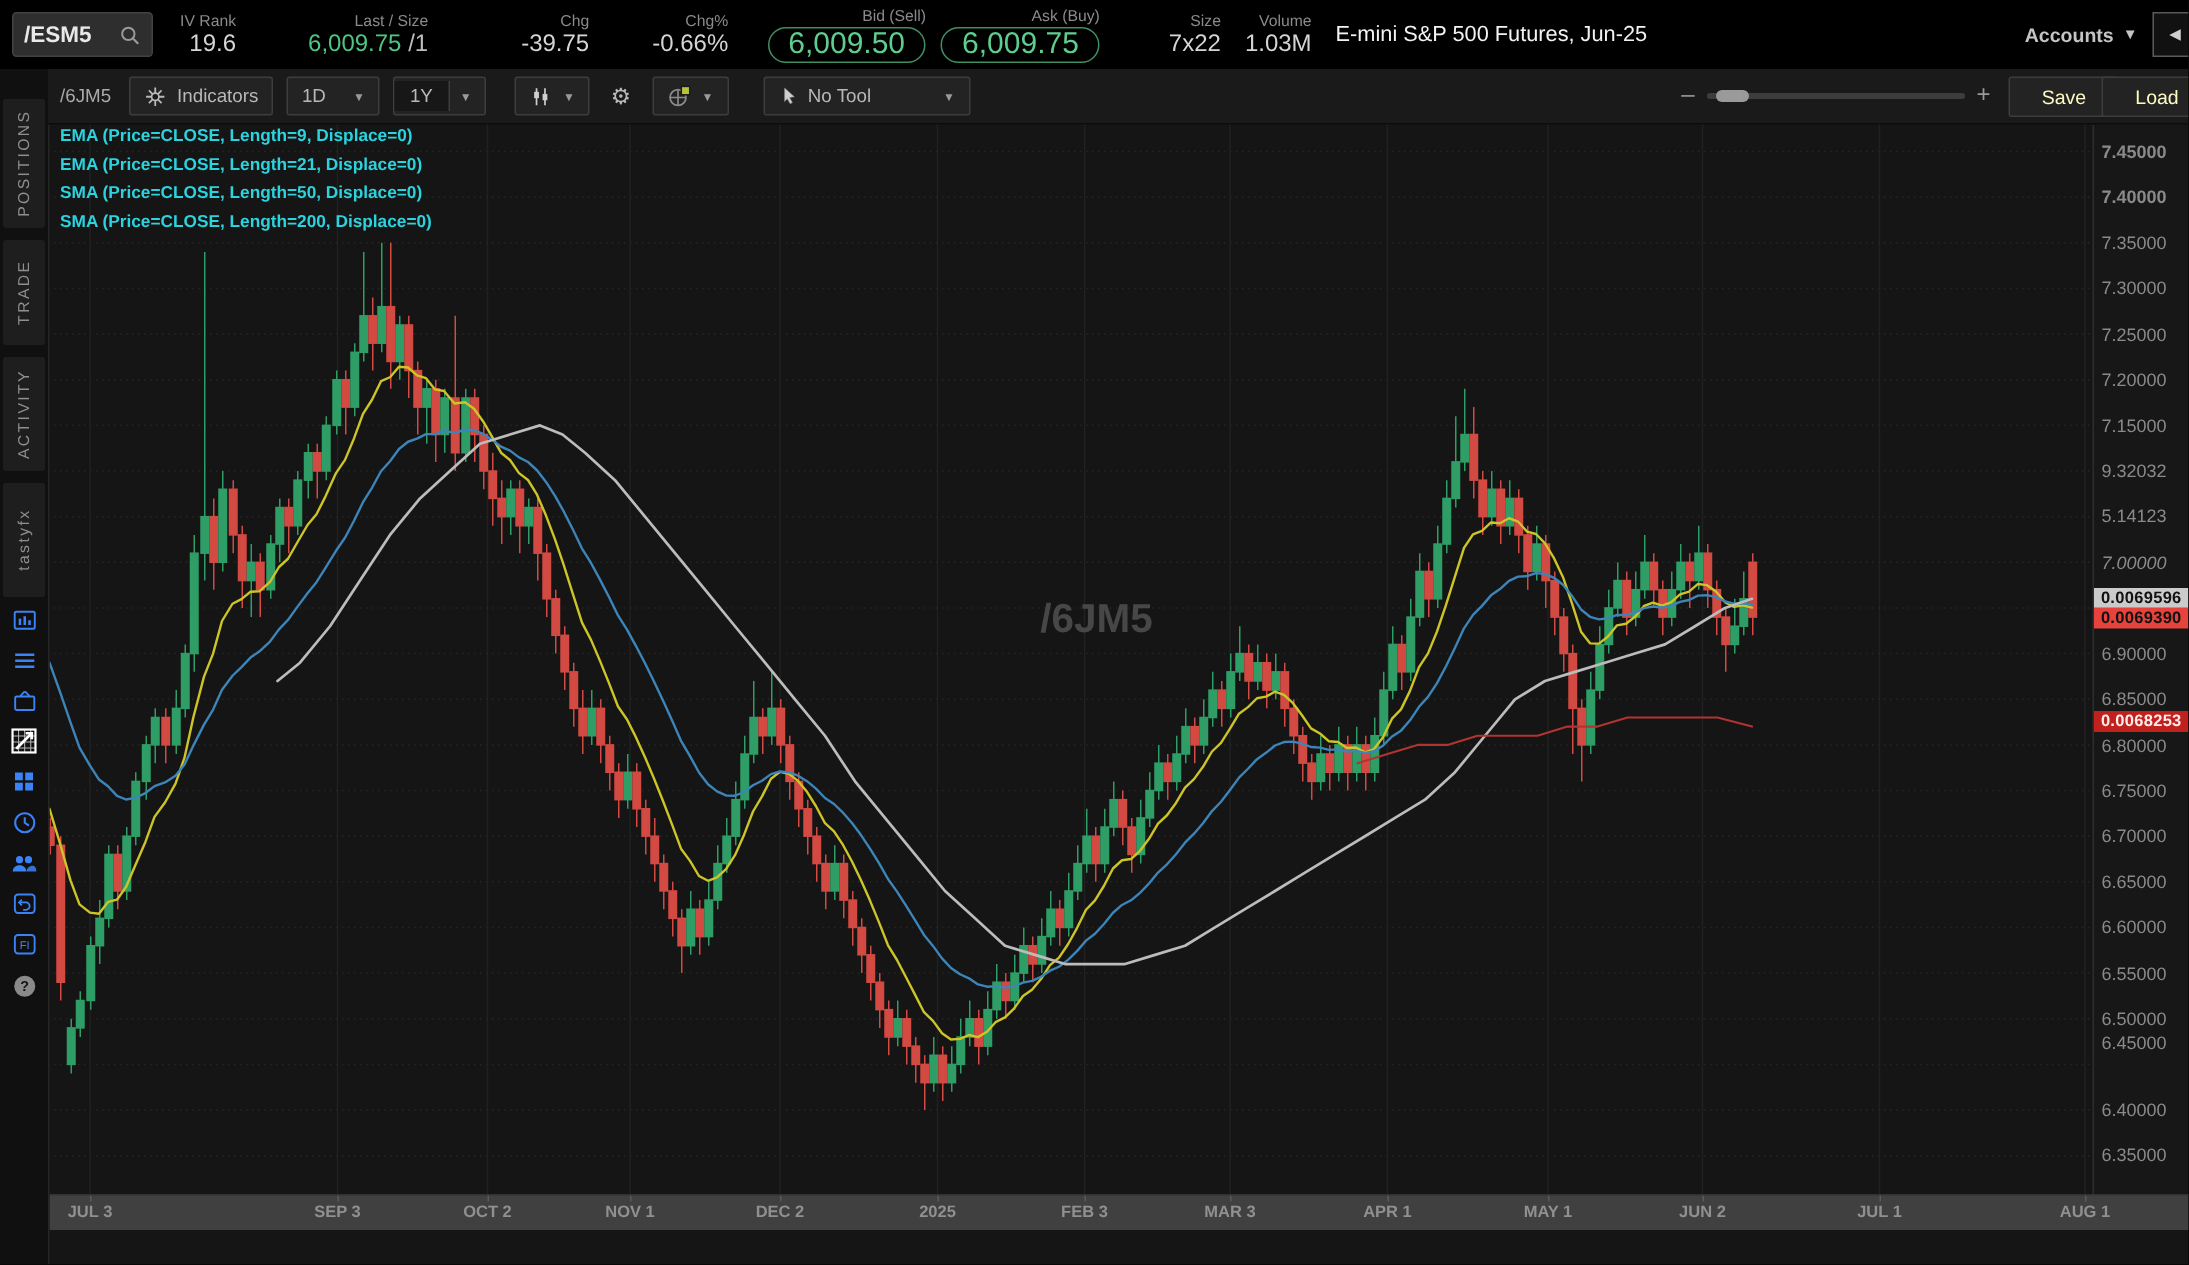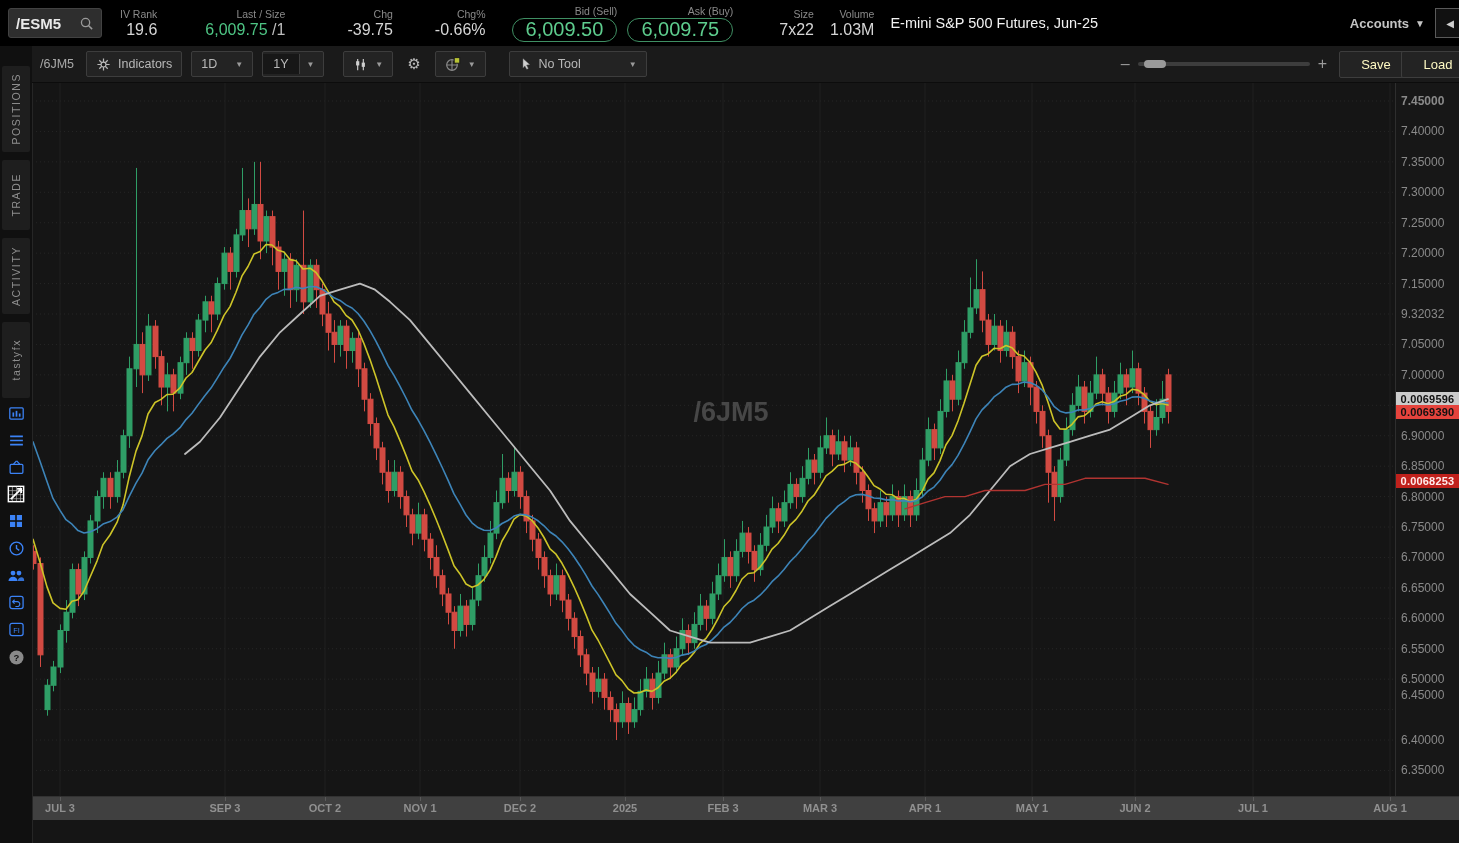--- a/index.html
+++ b/index.html
@@ -678,33 +678,39 @@
         <rect x="1122" y="335.47200000000004" width="5" height="12.171999999999969" fill="#2f9e66" stroke="#2f9e66"></rect>
         <line x1="1130.5" x2="1130.5" y1="298.956" y2="341.558" stroke="#2f9e66" stroke-width="1"></line>
         <rect x="1128" y="317.214" width="5" height="18.258000000000038" fill="#2f9e66" stroke="#2f9e66"></rect>
         <line x1="1136.5" x2="1136.5" y1="286.784" y2="341.558" stroke="#d24a42" stroke-width="1"></line>
         <rect x="1134" y="292.87" width="5" height="36.51600000000002" fill="#d24a42" stroke="#d24a42"></rect>
         <polyline points="1.0,457.2 8.0,480.3 15.0,504.9 21.0,520.9 28.0,526.4 34.0,527.2 40.0,519.3 46.0,517.8 52.0,509.3 58.0,495.3 65.0,479.1 71.0,462.6 78.0,453.0 85.0,440.4 91.0,423.1 97.0,395.8 104.0,369.1 110.0,353.9 116.0,332.0 123.0,320.5 129.0,317.4 135.0,312.5 141.0,312.2 148.0,305.9 154.0,296.0 160.0,290.5 166.0,280.0 173.0,268.0 179.0,260.8 185.0,248.9 192.0,233.4 198.0,224.6 204.0,210.3 210.0,193.9 216.0,184.5 222.0,172.1 228.0,169.5 234.0,162.5 240.0,163.0 246.0,168.3 252.0,170.1 258.0,177.6 264.0,178.7 271.0,187.0 278.0,186.2 284.0,190.5 290.0,198.8 296.0,209.1 302.0,219.8 308.0,224.7 314.0,233.4 320.0,238.0 326.0,247.8 332.0,261.7 338.0,277.6 344.0,295.3 350.0,314.3 356.0,333.1 362.0,344.6 368.0,358.6 374.0,373.4 380.0,389.0 386.0,397.7 392.0,409.6 398.0,422.8 404.0,437.0 410.0,452.0 416.0,467.6 422.0,483.8 428.0,491.9 434.0,502.0 440.0,505.2 446.0,502.9 452.0,497.4 458.0,488.1 464.0,474.6 470.0,459.0 476.0,448.9 482.0,437.2 488.0,432.6 494.0,433.9 500.0,438.6 506.0,445.9 512.0,455.5 518.0,466.8 524.0,472.2 530.0,481.3 536.0,492.3 542.0,504.8 548.0,518.4 554.0,532.9 560.0,548.2 566.0,558.0 572.0,569.5 578.0,581.1 584.0,592.8 590.0,598.6 596.0,606.8 602.0,611.0 608.0,610.6 614.0,608.0 620.0,609.4 626.0,605.8 632.0,599.2 638.0,596.3 644.0,590.4 650.0,582.0 656.0,577.8 662.0,570.7 668.0,561.4 674.0,556.4 680.0,547.5 686.0,536.7 692.0,524.5 698.0,518.3 704.0,508.5 710.0,497.0 716.0,491.5 722.0,490.7 728.0,485.2 734.0,477.2 740.0,467.1 746.0,461.5 752.0,453.3 758.0,443.1 764.0,437.4 770.0,429.2 776.0,419.0 782.0,413.2 788.0,403.8 794.0,393.8 800.0,389.4 806.0,383.5 812.0,382.4 818.0,379.1 824.0,381.3 830.0,386.8 836.0,394.8 842.0,403.6 848.0,407.0 854.0,412.2 860.0,412.7 866.0,416.7 872.0,416.3 878.0,419.6 884.0,417.4 890.0,409.5 896.0,397.1 902.0,390.9 908.0,378.6 914.0,362.7 920.0,353.6 926.0,339.0 932.0,321.3 938.0,302.2 944.0,283.3 950.0,274.2 956.0,271.9 962.0,266.3 968.0,266.8 974.0,263.5 980.0,265.7 986.0,272.4 992.0,274.0 998.0,280.2 1004.0,290.1 1010.0,302.8 1016.0,320.3 1022.0,339.1 1028.0,346.9 1034.0,347.1 1040.0,342.3 1046.0,334.9 1052.0,333.8 1058.0,329.2 1064.0,322.0 1070.0,319.8 1076.0,321.7 1082.0,319.6 1088.0,314.3 1094.0,312.4 1100.0,307.3 1106.0,308.1 1112.0,312.3 1118.0,319.4 1124.0,322.6 1130.0,321.5 1136.0,323.1" fill="none" stroke="#cdc428" stroke-width="1.6" stroke-linejoin="round" stroke-linecap="round"></polyline>
         <polyline points="1.0,359.8 8.0,379.2 15.0,399.6 21.0,416.4 28.0,428.4 34.0,437.7 40.0,442.2 46.0,448.6 52.0,451.0 58.0,449.9 65.0,446.7 71.0,442.1 78.0,439.6 85.0,435.1 91.0,427.7 97.0,414.9 104.0,401.1 110.0,391.2 116.0,377.8 123.0,368.5 129.0,362.7 135.0,356.4 141.0,352.2 148.0,345.7 154.0,337.6 160.0,331.3 166.0,322.9 173.0,313.5 179.0,306.1 185.0,296.6 192.0,285.2 198.0,276.5 204.0,265.2 210.0,252.8 216.0,243.2 222.0,232.2 228.0,225.5 234.0,217.3 240.0,212.5 246.0,210.4 252.0,207.4 258.0,207.4 264.0,205.2 271.0,206.6 278.0,204.5 284.0,204.7 290.0,207.2 296.0,211.1 302.0,215.8 308.0,218.4 314.0,222.9 320.0,226.0 326.0,231.5 332.0,239.3 338.0,248.6 344.0,259.3 350.0,271.2 356.0,283.7 362.0,293.3 368.0,304.4 374.0,316.0 380.0,328.3 386.0,337.8 392.0,348.7 398.0,360.2 404.0,372.3 410.0,385.0 416.0,398.2 422.0,411.9 428.0,422.1 434.0,433.0 440.0,440.8 446.0,445.6 452.0,448.3 458.0,448.5 464.0,446.0 470.0,441.5 476.0,438.5 482.0,434.1 488.0,432.3 494.0,432.9 500.0,435.1 506.0,438.8 512.0,443.8 518.0,450.0 524.0,454.0 530.0,459.8 536.0,466.7 542.0,474.7 548.0,483.7 554.0,493.4 560.0,504.0 566.0,512.4 572.0,521.8 578.0,531.4 584.0,541.3 590.0,548.6 596.0,556.9 602.0,563.3 608.0,567.5 614.0,570.2 620.0,574.3 626.0,575.8 632.0,575.5 638.0,576.4 644.0,575.5 650.0,573.1 656.0,571.9 662.0,569.2 668.0,565.1 674.0,562.5 680.0,557.9 686.0,552.1 692.0,545.1 698.0,540.5 704.0,534.0 710.0,526.5 716.0,521.3 722.0,518.2 728.0,513.2 734.0,507.0 740.0,499.7 746.0,494.2 752.0,487.5 758.0,479.8 764.0,473.8 770.0,466.8 776.0,458.7 782.0,452.5 788.0,444.6 794.0,436.4 800.0,430.5 806.0,424.1 812.0,419.9 818.0,415.0 824.0,412.7 830.0,412.4 836.0,413.7 842.0,416.0 848.0,416.4 854.0,417.9 860.0,417.6 866.0,419.0 872.0,418.6 878.0,419.9 884.0,418.8 890.0,415.1 896.0,409.0 902.0,405.1 908.0,398.2 914.0,389.2 920.0,382.6 926.0,373.4 932.0,362.2 938.0,349.8 944.0,336.9 950.0,327.9 956.0,321.9 962.0,314.9 968.0,310.7 974.0,305.2 980.0,302.4 986.0,302.1 992.0,300.1 998.0,300.6 1004.0,303.2 1010.0,307.8 1016.0,315.3 1022.0,324.3 1028.0,329.2 1034.0,330.9 1040.0,330.2 1046.0,327.9 1052.0,328.0 1058.0,326.5 1064.0,323.4 1070.0,322.3 1076.0,323.0 1082.0,321.9 1088.0,319.3 1094.0,318.0 1100.0,315.1 1106.0,314.8 1112.0,316.1 1118.0,319.0 1124.0,320.5 1130.0,320.2 1136.0,321.0" fill="none" stroke="#3d84b8" stroke-width="1.6" stroke-linejoin="round" stroke-linecap="round"></polyline>
         <polyline points="153.0,372.0 168.0,359.8 188.0,335.5 208.0,305.0 228.0,274.6 248.0,250.3 268.0,232.0 288.0,213.8 308.0,207.7 328.0,201.6 343.0,207.7 358.0,219.8 378.0,238.1 398.0,262.4 418.0,286.8 438.0,311.1 458.0,335.5 478.0,359.8 498.0,384.2 518.0,408.5 538.0,438.9 558.0,463.3 578.0,487.6 598.0,512.0 618.0,530.2 638.0,548.5 658.0,554.6 678.0,560.7 698.0,560.7 718.0,560.7 738.0,554.6 758.0,548.5 778.0,536.3 798.0,524.1 818.0,512.0 838.0,499.8 858.0,487.6 878.0,475.5 898.0,463.3 918.0,451.1 938.0,432.8 958.0,408.5 978.0,384.2 998.0,372.0 1018.0,365.9 1038.0,359.8 1058.0,353.7 1078.0,347.6 1098.0,335.5 1118.0,323.3 1136.0,317.2" fill="none" stroke="#bcbcbc" stroke-width="1.8" stroke-linejoin="round" stroke-linecap="round"></polyline>
         <polyline points="873.0,426.8 893.0,420.7 913.0,414.6 933.0,414.6 953.0,408.5 973.0,408.5 993.0,408.5 1013.0,402.4 1033.0,402.4 1053.0,396.3 1073.0,396.3 1093.0,396.3 1113.0,396.3 1136.0,402.4" fill="none" stroke="#b13431" stroke-width="1.4" stroke-linejoin="round" stroke-linecap="round"></polyline>
       </svg>
+    <div class="legend" id="legend">
+        <div style="color: rgb(43, 211, 222);">EMA (Price=CLOSE, Length=9, Displace=0)</div>
+        <div style="color: rgb(43, 211, 222);">EMA (Price=CLOSE, Length=21, Displace=0)</div>
+        <div style="color: rgb(43, 211, 222);">SMA (Price=CLOSE, Length=50, Displace=0)</div>
+        <div style="color: rgb(43, 211, 222);">SMA (Price=CLOSE, Length=200, Displace=0)</div>
+      </div>
   </div>
 
   <div class="price-axis" id="priceAxis">
       <div class="pa-lbl" style="top: 11px; font-weight: bold;">7.45000</div>
-      <div class="pa-lbl" style="top: 41.43px;">7.40000</div>
+      <div class="pa-lbl" style="top: 41.43px; font-weight: bold;">7.40000</div>
       <div class="pa-lbl" style="top: 71.86px;">7.35000</div>
       <div class="pa-lbl" style="top: 102.29px;">7.30000</div>
       <div class="pa-lbl" style="top: 132.72px;">7.25000</div>
       <div class="pa-lbl" style="top: 163.15px;">7.20000</div>
       <div class="pa-lbl" style="top: 193.58px;">7.15000</div>
       <div class="pa-lbl" style="top: 224.01px;">9.32032</div>
-      <div class="pa-lbl" style="top: 254.44px;">7.05000</div>
-      <div class="pa-lbl" style="top: 284.87px;">7.00000</div>
+      <div class="pa-lbl" style="top: 254.44px;">5.14123</div>
+      <div class="pa-lbl" style="top: 284.87px; font-style: italic;">7.00000</div>
       <div class="pa-lbl" style="top: 315.3px;">6.95000</div>
       <div class="pa-lbl" style="top: 345.73px;">6.90000</div>
       <div class="pa-lbl" style="top: 376.16px; text-align: center;">6.85000</div>
       <div class="pa-lbl" style="top: 406.59px;">6.80000</div>
       <div class="pa-lbl" style="top: 437.02px;">6.75000</div>
       <div class="pa-lbl" style="top: 467.45px;">6.70000</div>
       <div class="pa-lbl" style="top: 497.88px;">6.65000</div>
       <div class="pa-lbl" style="top: 528.31px;">6.60000</div>
       <div class="pa-lbl" style="top: 558.74px;">6.55000</div>
       <div class="pa-lbl" style="top: 589.17px;">6.50000</div>

